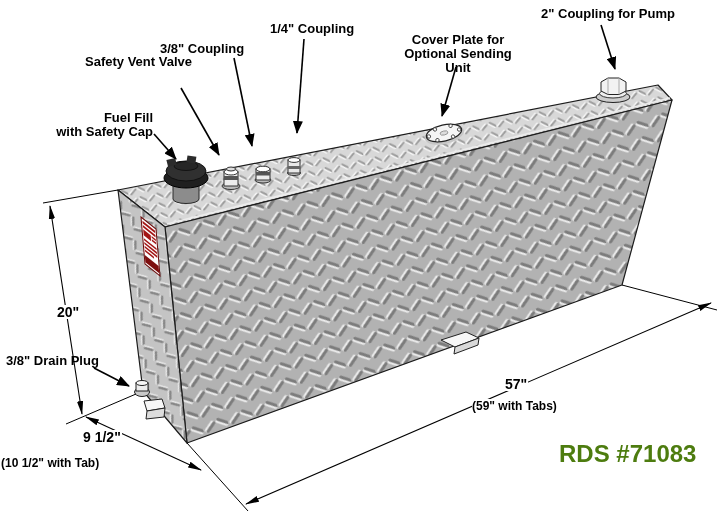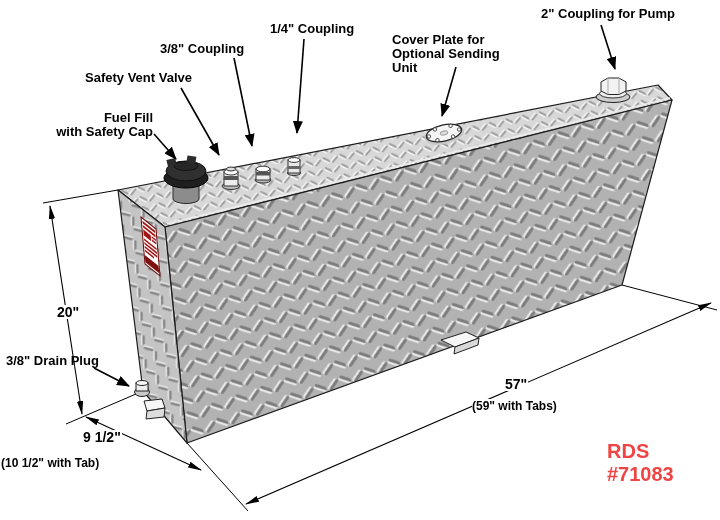--- a/index.html
+++ b/index.html
@@ -8,22 +8,22 @@
     font-family:"Liberation Sans","DejaVu Sans",sans-serif;overflow:hidden;
   }
   #tank-svg{position:absolute;left:0;top:0;}
   .lbl{
     position:absolute;font-weight:bold;color:#000;font-size:13px;line-height:14px;
     white-space:pre-line;
   }
   .lbl.dim{font-size:14px;background:#fff;padding:0 1px;}
   .lbl.paren{font-size:12px;background:#fff;}
   .lbl.right{text-align:right;}
-  .lbl.center{text-align:left;}
-  #product-code{position:absolute;font-weight:bold;font-size:20px;color:#ef4444;margin-left:48px;}
+  .lbl.center{text-align:center;}
+  #product-code{position:absolute;font-weight:bold;font-size:24px;color:#4d7c0f;}
 </style>
 </head>
 <body>
 
 <div id="canvas">
 
   <svg id="tank-svg" width="720" height="520" viewBox="0 0 720 520">
     <defs>
       <pattern id="dpTop" width="17" height="10" patternUnits="userSpaceOnUse" patternTransform="rotate(-12)">
         <rect width="17" height="10" fill="#d8d8d8"></rect>
@@ -165,21 +165,21 @@
       <line x1="304" y1="39" x2="297" y2="133" marker-end="url(#mBig)"></line>
       <line x1="456" y1="67" x2="442" y2="116" marker-end="url(#mBig)"></line>
       <line x1="601" y1="25" x2="615" y2="69" marker-end="url(#mBig)"></line>
       <line x1="94" y1="368" x2="129" y2="386" marker-end="url(#mBig)"></line>
     </g>
   </svg>
 
   <div class="lbl right" style="left:40px;top:111px;width:113px;">Fuel Fill
 with Safety Cap</div>
 
-  <div class="lbl" style="left:85px;top:71px;">Safety Vent Valve</div>
+  <div class="lbl" style="left:85px;top:55px;">Safety Vent Valve</div>
 
   <div class="lbl" style="left:160px;top:42px;">3/8" Coupling</div>
 
   <div class="lbl" style="left:270px;top:22px;">1/4" Coupling</div>
 
   <div class="lbl center" style="left:392px;top:33px;width:132px;">Cover Plate for
 Optional Sending Unit</div>
 
   <div class="lbl" style="left:541px;top:7px;">2" Coupling for Pump</div>
 

